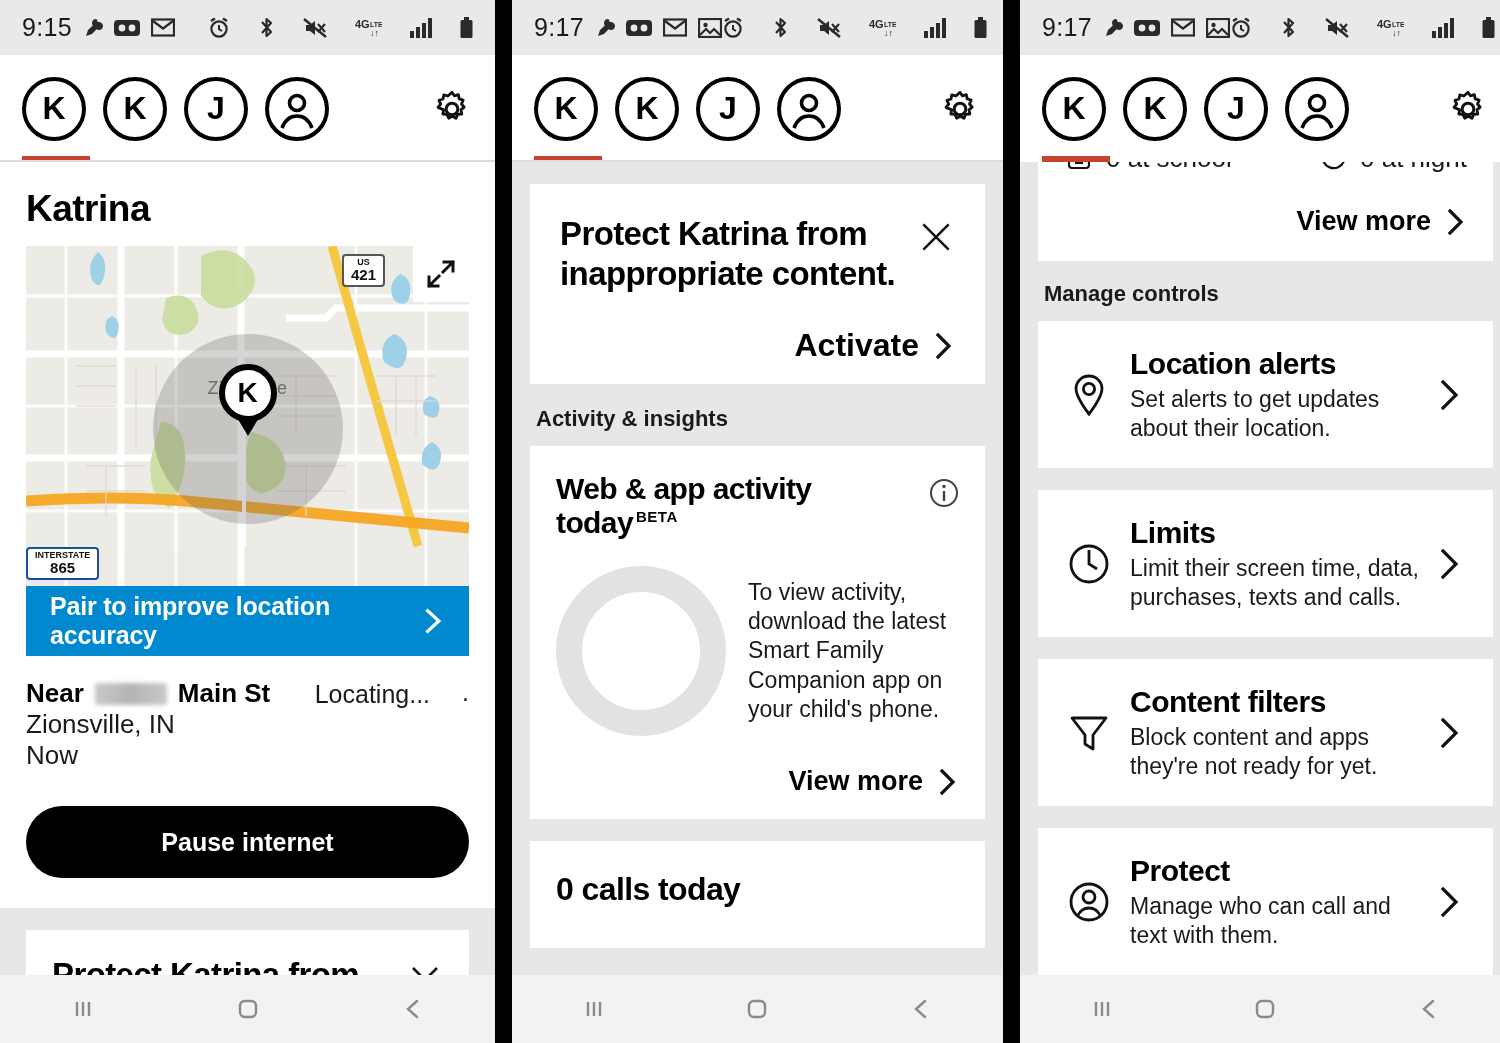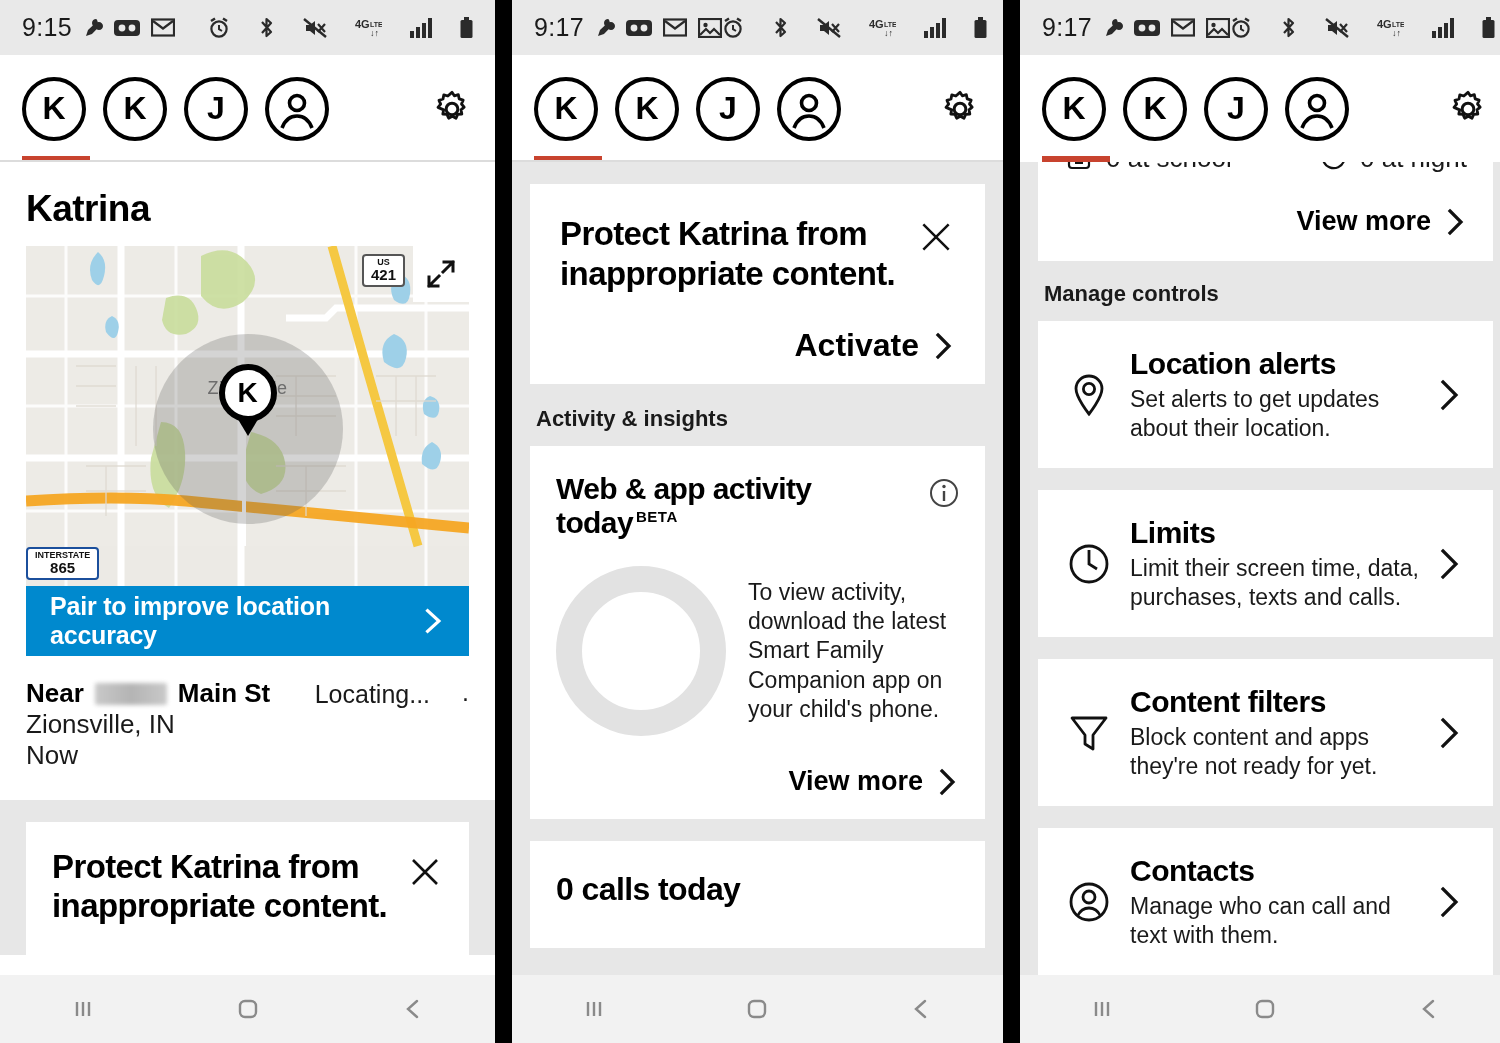--- a/index.html
+++ b/index.html
@@ -260,21 +260,21 @@
           </g>
         </svg>
 
         <div class="pinhalo"></div>
         <div class="maplabel">Zionsville</div>
         <div class="pin">
           <div class="pincirc">K</div>
           <div class="pintail"></div>
         </div>
 
-        <div class="shield" style="right:64px; top:8px;">
+        <div class="shield" style="right:84px; top:8px;">
           <span class="sm">US</span>
           <span>421</span>
         </div>
         <div class="shield" style="left:0px; bottom:6px; border-color:#1b4f9c;">
           <span class="sm">INTERSTATE</span>
           <span>865</span>
         </div>
 
         <div class="expand">
           <svg width="34" height="34" viewBox="0 0 34 34">
@@ -297,20 +297,21 @@
             <span class="redact"></span>
             <span>Main St</span>
           </div>
           <div class="l2">Zionsville, IN</div>
           <div class="l3">Now</div>
         </div>
         <div class="locating">Locating...</div>
         <div class="locdot">.</div>
       </div>
 
+      <div class="pausebtn">Pause internet</div>
 
       <div class="greyzone">
         <div class="card promo">
           <h2>Protect Katrina from inappropriate content.</h2>
           <svg width="36" height="36" viewBox="0 0 36 36" style="flex:none;margin-left:18px;margin-top:6px">
               <path d="M6 6l24 24M30 6L6 30" stroke="#111" stroke-width="2.6"></path>
             </svg>
         </div>
       </div>
     </div>
@@ -694,21 +695,21 @@
 
         <div class="ctrl">
           <div class="ctrl-ico">
             <svg width="50" height="50" viewBox="0 0 50 50">
                 <circle cx="25" cy="25" r="18" fill="none" stroke="#111" stroke-width="2.8"></circle>
                 <circle cx="25" cy="20" r="6" fill="none" stroke="#111" stroke-width="2.8"></circle>
                 <path d="M13.5 39c2.6-5.4 6.6-8 11.5-8s8.9 2.6 11.5 8" fill="none" stroke="#111" stroke-width="2.8"></path>
               </svg>
           </div>
           <div class="ctrl-txt">
-            <h4>Contacts</h4>
+            <h4>Protect</h4>
             <p>Manage who can call and text with them.</p>
           </div>
           <div class="ctrl-chev">
             <svg width="26" height="34" viewBox="0 0 26 34">
                 <path d="M7 4l13 13L7 30" fill="none" stroke="#111" stroke-width="3.2" stroke-linecap="square"></path>
               </svg>
           </div>
         </div>
       </div>
     </div>

